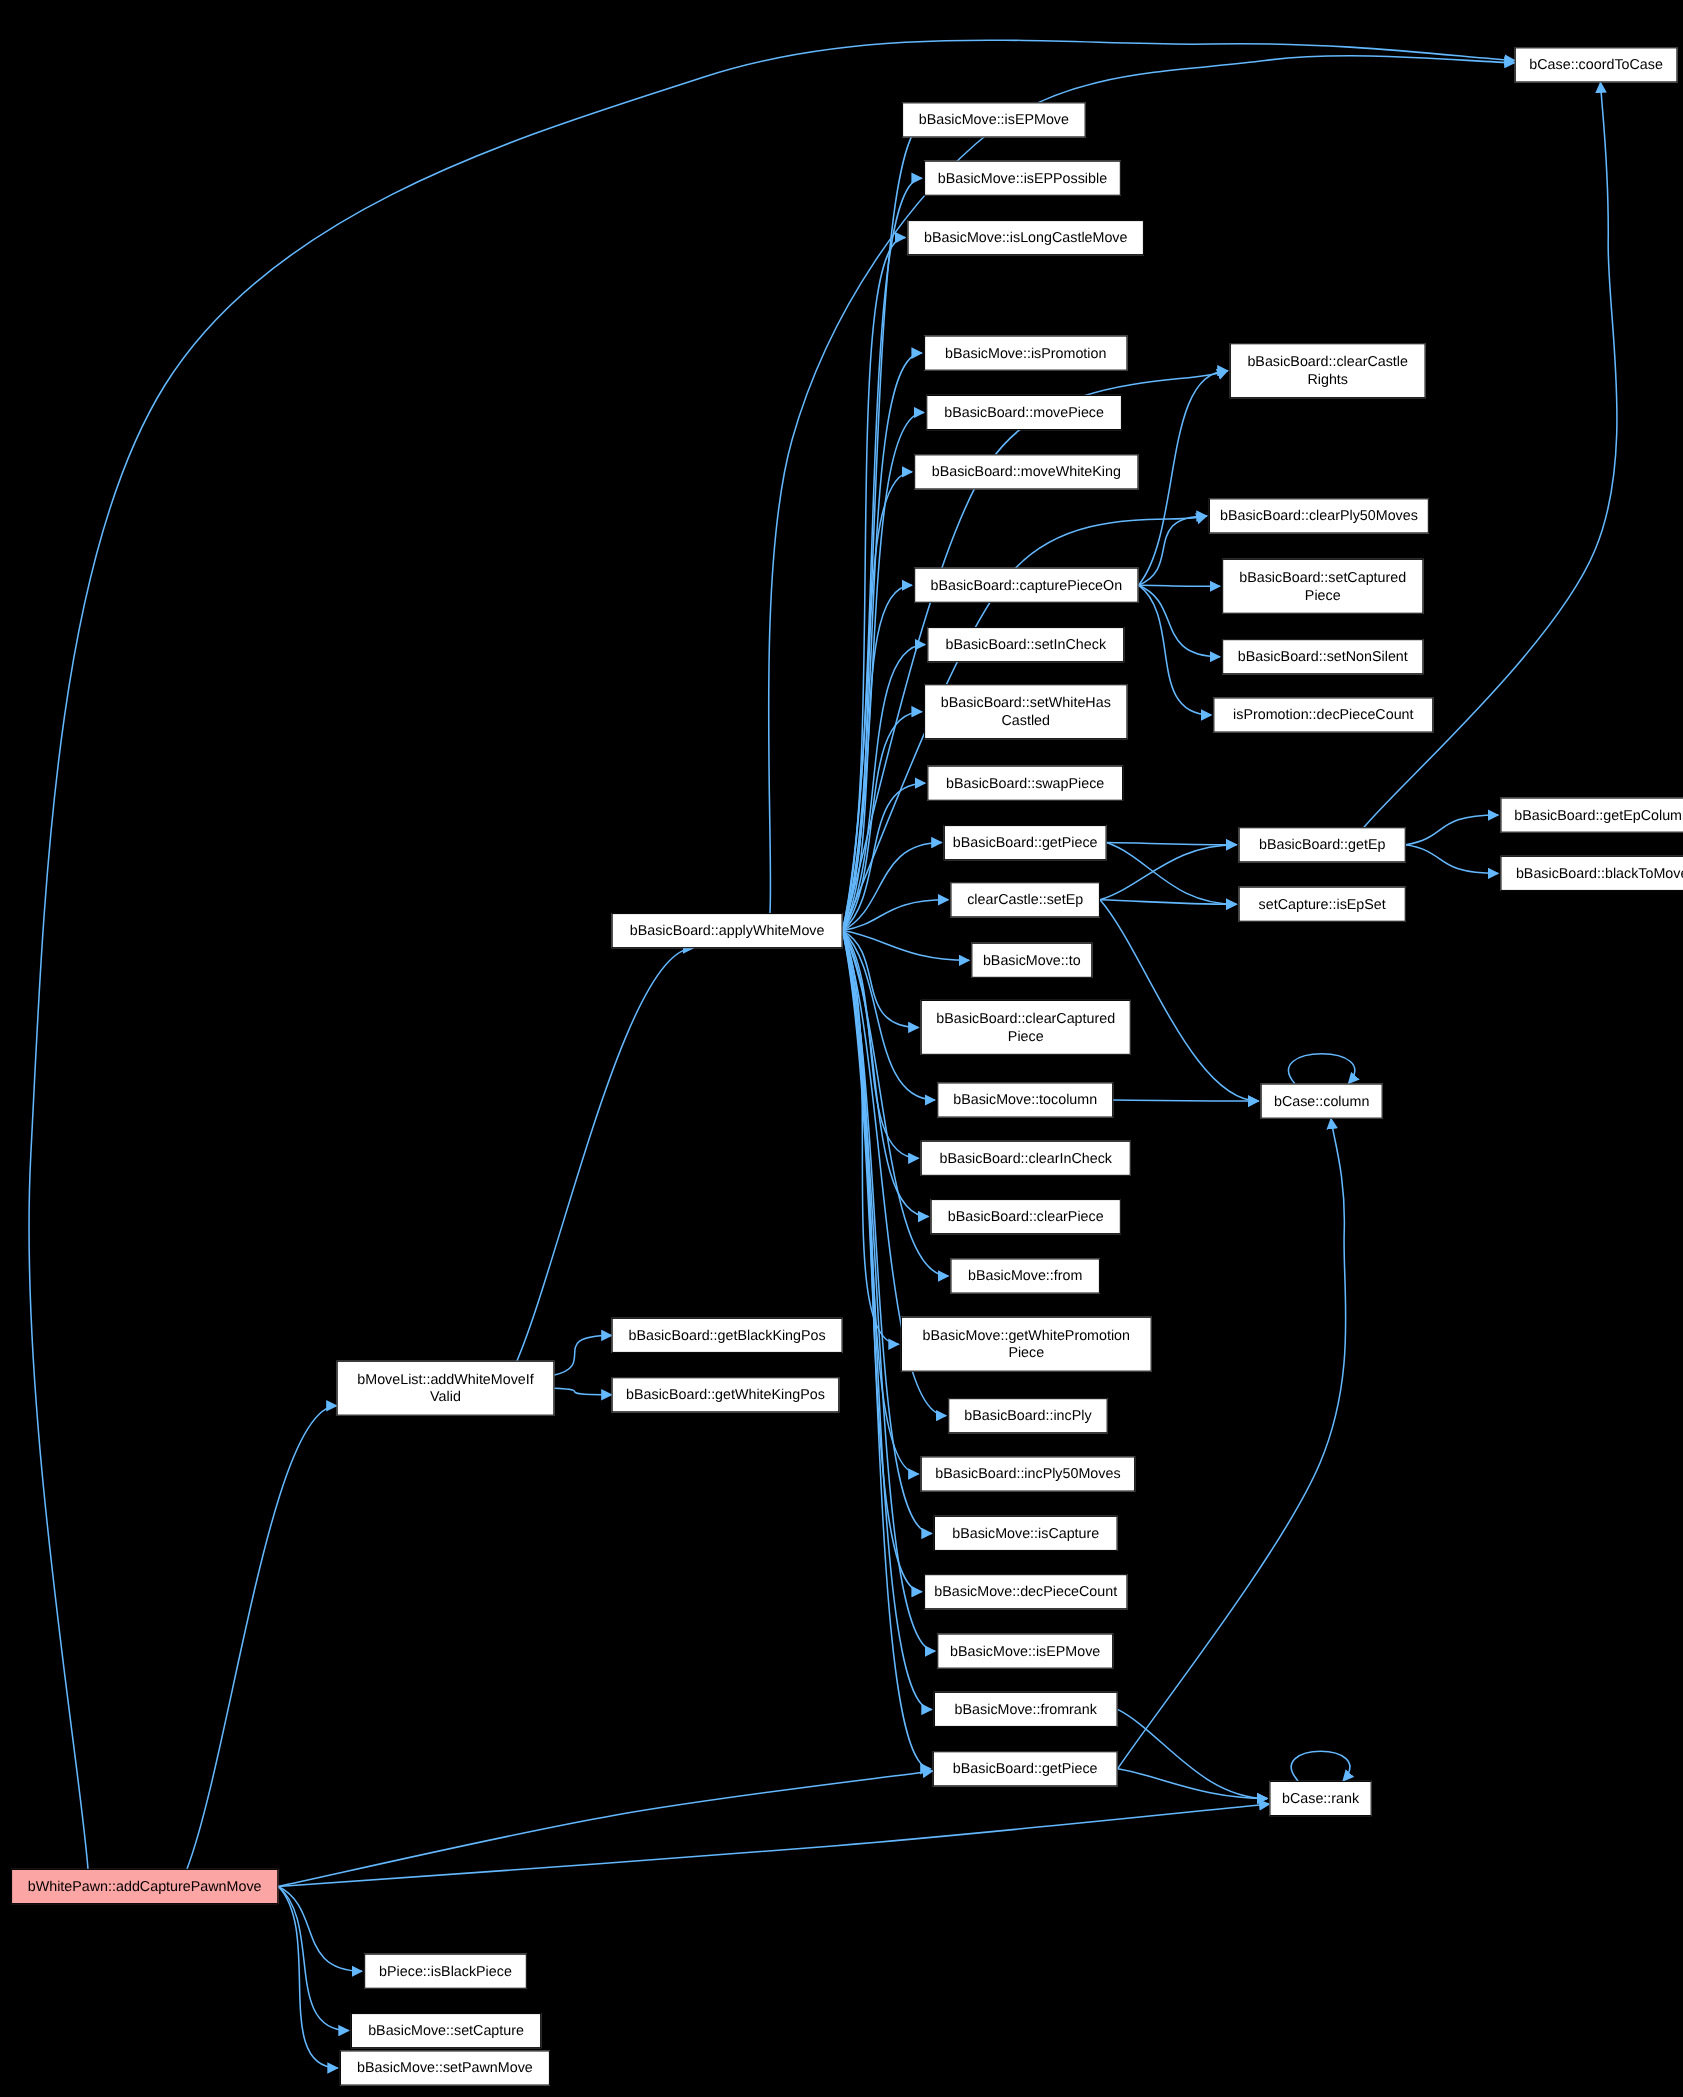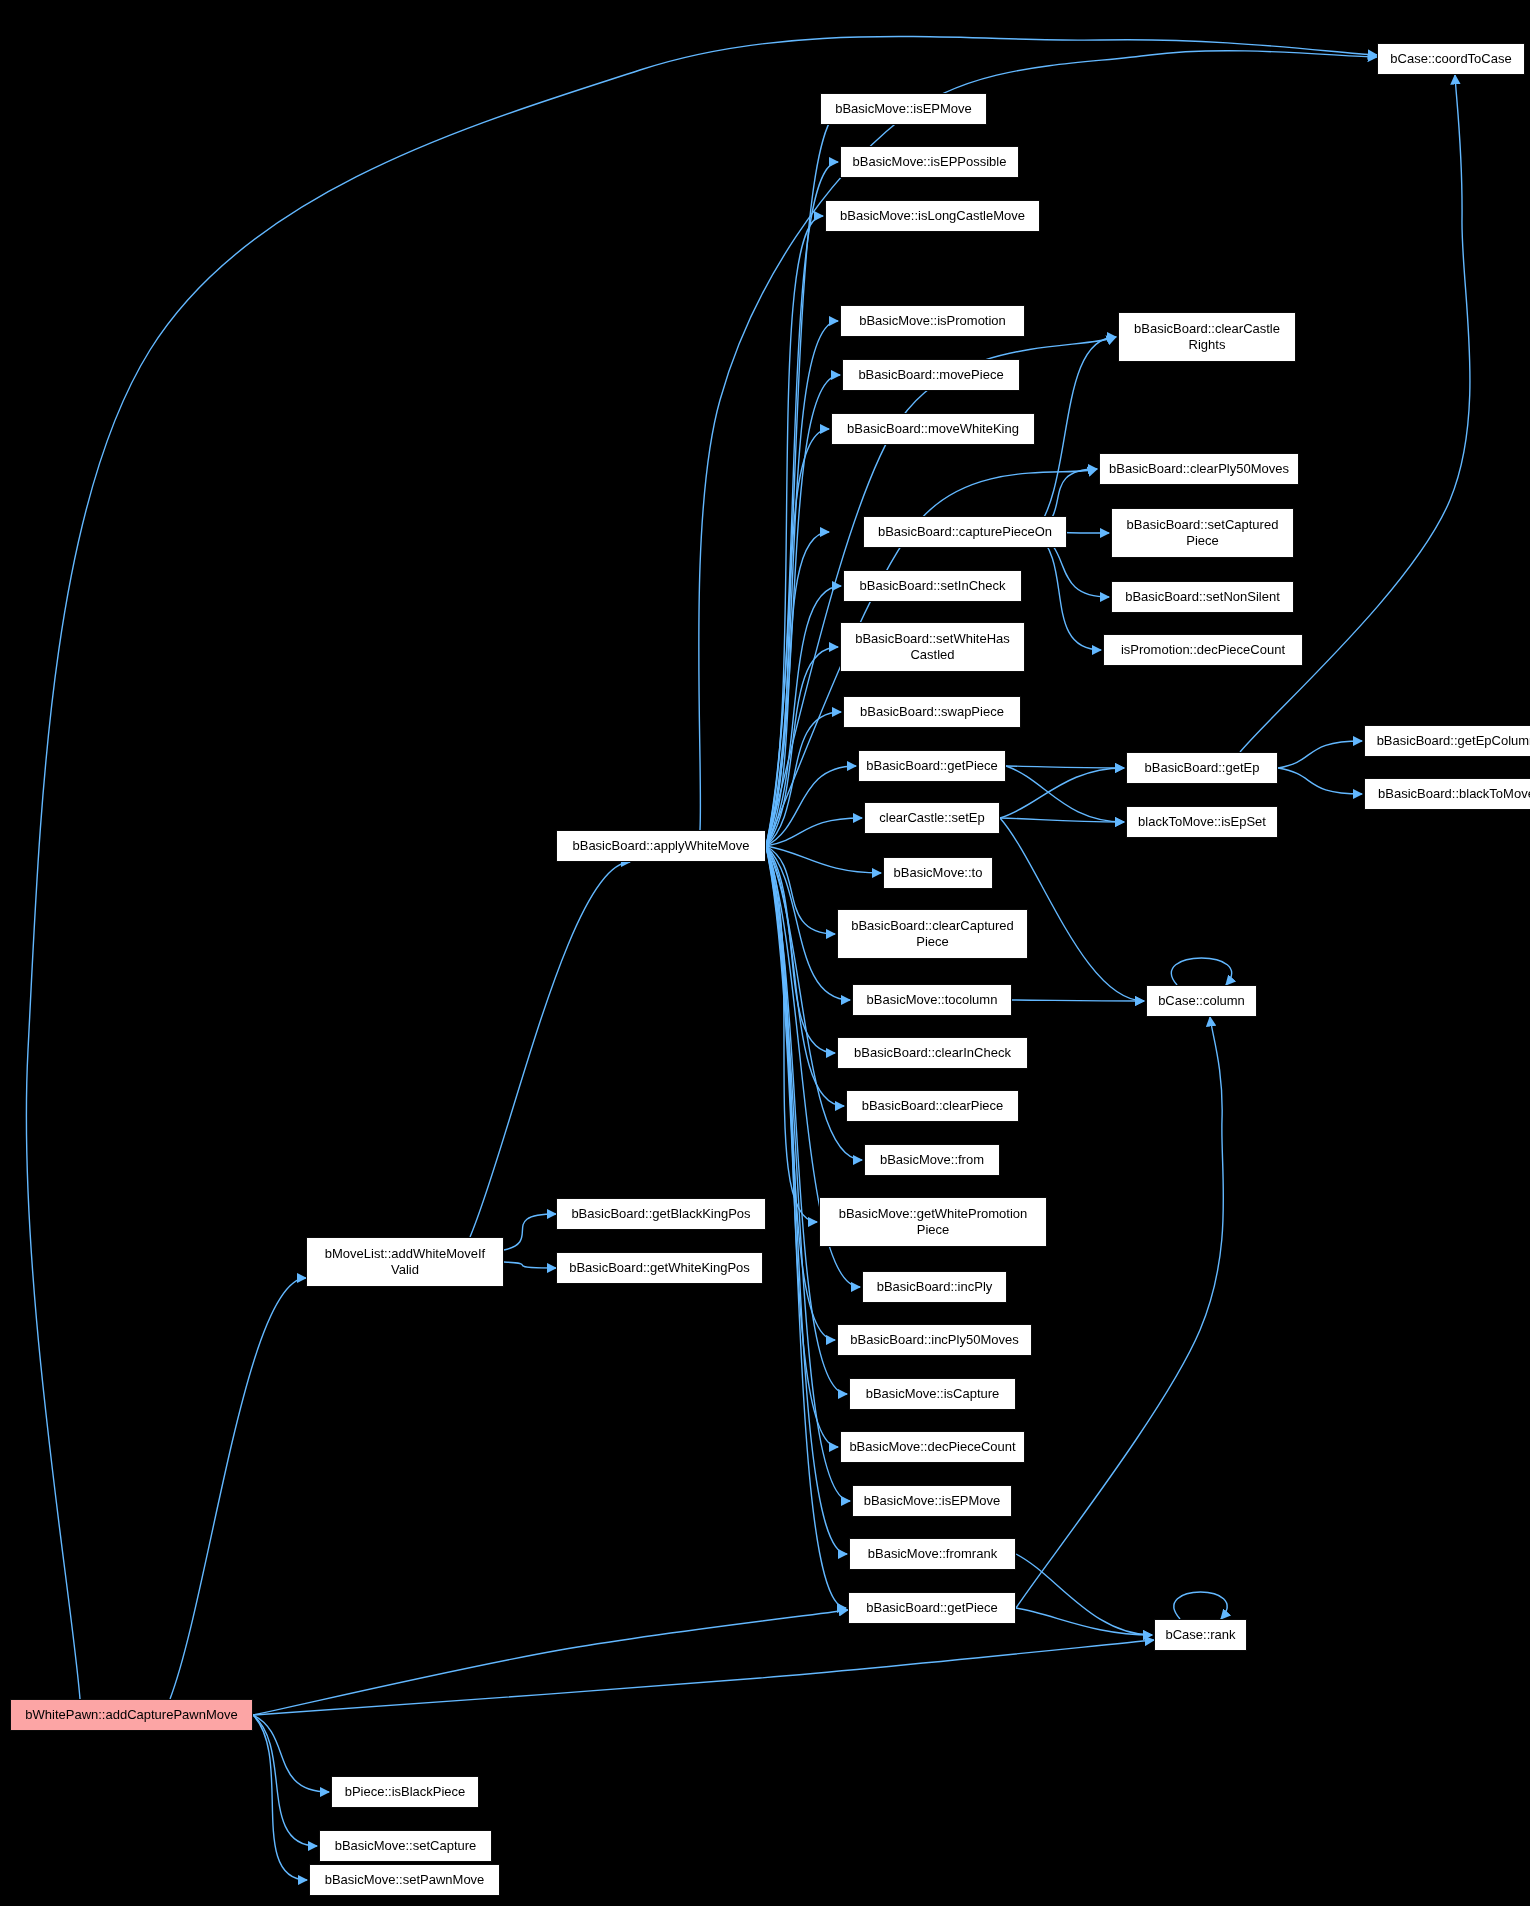--- a/index.html
+++ b/index.html
@@ -85,35 +85,35 @@
 <div class="node" style="left: 1377px; top: 43px; width: 148px; height: 32px;">bCase::coordToCase</div>
     <div class="node" style="left: 820px; top: 93px; width: 167px; height: 32px;">bBasicMove::isEPMove</div>
     <div class="node" style="left: 840px; top: 146px; width: 179px; height: 32px;">bBasicMove::isEPPossible</div>
     <div class="node" style="left: 825px; top: 200px; width: 215px; height: 32px;">bBasicMove::isLongCastleMove</div>
     <div class="node" style="left: 840px; top: 305px; width: 185px; height: 32px;">bBasicMove::isPromotion</div>
     <div class="node" style="left: 842px; top: 359px; width: 178px; height: 32px;">bBasicBoard::movePiece</div>
     <div class="node" style="left: 831px; top: 413px; width: 204px; height: 32px;">bBasicBoard::moveWhiteKing</div>
     <div class="node" style="left: 1118px; top: 312px; width: 178px; height: 50px;">bBasicBoard::clearCastle
 Rights</div>
     <div class="node" style="left: 1099px; top: 453px; width: 200px; height: 32px;">bBasicBoard::clearPly50Moves</div>
-    <div class="node" style="left: 831px; top: 516px; width: 204px; height: 32px; margin-left: 32px;">bBasicBoard::capturePieceOn</div>
+    <div class="node" style="left: 831px; top: 516px; width: 204px; height: 32px;">bBasicBoard::capturePieceOn</div>
     <div class="node" style="left: 1111px; top: 508px; width: 183px; height: 50px;">bBasicBoard::setCaptured
 Piece</div>
     <div class="node" style="left: 843px; top: 570px; width: 179px; height: 32px;">bBasicBoard::setInCheck</div>
     <div class="node" style="left: 1111px; top: 581px; width: 183px; height: 32px;">bBasicBoard::setNonSilent</div>
     <div class="node" style="left: 840px; top: 622px; width: 185px; height: 50px;">bBasicBoard::setWhiteHas
 Castled</div>
     <div class="node" style="left: 1103px; top: 634px; width: 200px; height: 32px;">isPromotion::decPieceCount</div>
     <div class="node" style="left: 843px; top: 696px; width: 178px; height: 32px;">bBasicBoard::swapPiece</div>
     <div class="node" style="left: 858px; top: 750px; width: 148px; height: 32px;">bBasicBoard::getPiece</div>
     <div class="node" style="left: 1364px; top: 725px; width: 185px; height: 32px;">bBasicBoard::getEpColumn</div>
     <div class="node" style="left: 1364px; top: 778px; width: 185px; height: 32px;">bBasicBoard::blackToMove</div>
     <div class="node" style="left: 1126px; top: 752px; width: 152px; height: 32px;">bBasicBoard::getEp</div>
     <div class="node" style="left: 864px; top: 802px; width: 136px; height: 32px;">clearCastle::setEp</div>
-    <div class="node" style="left: 1126px; top: 806px; width: 152px; height: 32px;">blackToMove::isEpSet</div>
+    <div class="node" style="left: 1126px; top: 806px; width: 152px; height: 32px;">setCapture::isEpSet</div>
     <div class="node" style="left: 883px; top: 857px; width: 110px; height: 32px;">bBasicMove::to</div>
     <div class="node" style="left: 837px; top: 909px; width: 191px; height: 50px;">bBasicBoard::clearCaptured
 Piece</div>
     <div class="node" style="left: 852px; top: 984px; width: 160px; height: 32px;">bBasicMove::tocolumn</div>
     <div class="node" style="left: 1146px; top: 985px; width: 111px; height: 32px;">bCase::column</div>
     <div class="node" style="left: 837px; top: 1037px; width: 191px; height: 32px;">bBasicBoard::clearInCheck</div>
     <div class="node" style="left: 846px; top: 1090px; width: 173px; height: 32px;">bBasicBoard::clearPiece</div>
     <div class="node" style="left: 864px; top: 1144px; width: 136px; height: 32px;">bBasicMove::from</div>
     <div class="node" style="left: 819px; top: 1197px; width: 228px; height: 50px;">bBasicMove::getWhitePromotion
 Piece</div>

